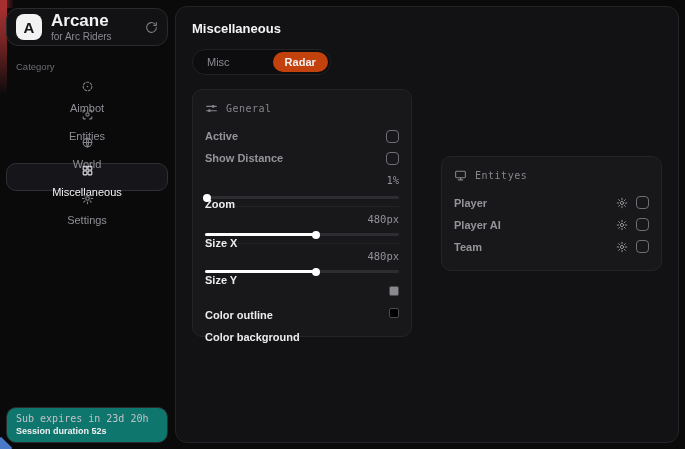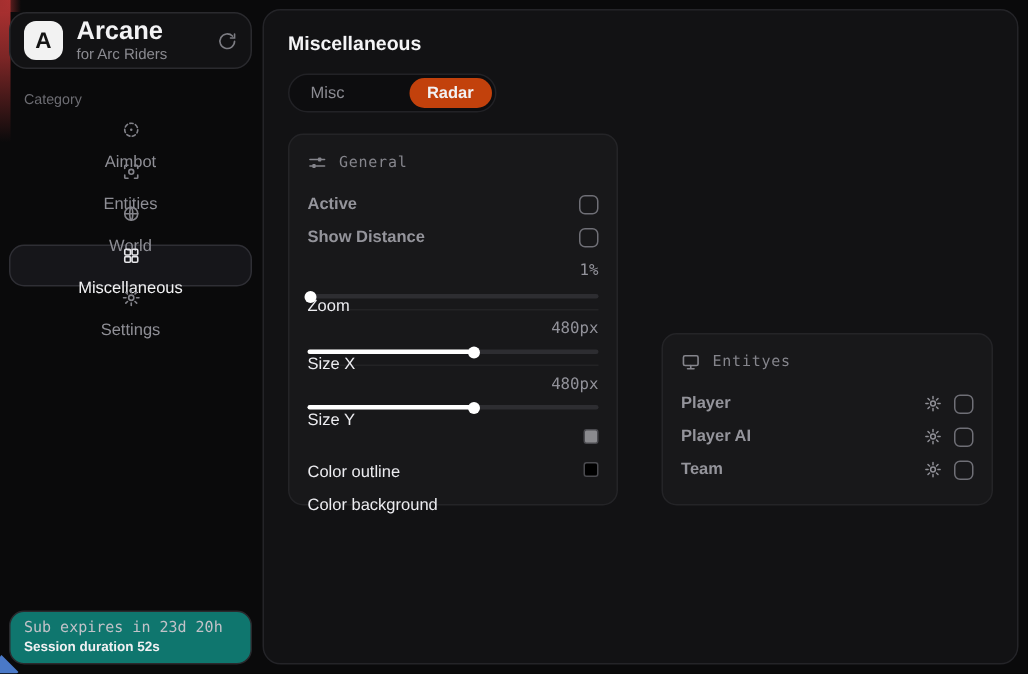--- a/index.html
+++ b/index.html
@@ -36,29 +36,29 @@
   .sub-line2{font-size:9px;font-weight:bold;color:#f0f0f2;margin-top:2px;}
 
   
   .main{position:absolute;left:175px;top:6px;right:6px;bottom:6px;background:#121214;
         border:1px solid #242428;border-radius:12px;padding:14px 16px;}
   .page-title{font-size:13px;font-weight:bold;color:#f4f4f6;margin-bottom:13px;}
   .tabs{display:inline-flex;background:#0d0d0f;border:1px solid #222226;border-radius:999px;
         padding:2px;margin-bottom:14px;gap:31px;}
   .tab{padding:4px 12px;border-radius:999px;font-size:11px;color:#8b8b92;}
   .tab.active{background:#c2410c;color:#f2f2f4;font-weight:bold;}
-  .panels{display:flex;gap:29px;align-items:flex-end;}
+  .panels{display:flex;gap:29px;align-items:center;}
   .panel{background:#18181a;border:1px solid #242427;border-radius:10px;padding:10px 12px 12px;}
   .panel.general{width:232px;}
   .panel.entities{width:233px;}
   .panel-head{display:flex;align-items:center;gap:8px;color:#85858c;margin:2px 0 10px;
               font-family:"DejaVu Sans Mono",monospace;font-size:10px;letter-spacing:0.5px;}
   .row{display:flex;align-items:center;justify-content:space-between;height:22px;}
   .lbl-dim{font-size:11px;color:#94949b;font-weight:bold;}
-  .lbl-bright{font-size:11px;color:#ececf0;font-weight:normal;margin-top:48px;}
+  .lbl-bright{font-size:11px;color:#ececf0;font-weight:bold;margin-top:48px;}
   .val{font-size:10.5px;color:#92929a;font-family:"DejaVu Sans Mono",monospace;}
   .checkbox{width:13px;height:13px;border:1.5px solid #6f6f76;border-radius:4px;background:transparent;}
   .slider{position:relative;height:3px;background:#2d2d31;border-radius:2px;margin:5px 0 7px;}
   .slider .fill{position:absolute;left:0;top:0;height:100%;background:#ffffff;border-radius:2px;}
   .slider .thumb{position:absolute;top:-2.5px;width:8px;height:8px;background:#ffffff;
                  border-radius:50%;transform:translateX(-50%);}
   .sep{border-top:1px solid rgba(255,255,255,0.05);margin-top:3px;padding-top:3px;}
   .swatch{width:10px;height:10px;border-radius:2px;border:1px solid #4a4a4f;}
   .ent-right{display:flex;align-items:center;gap:8px;color:#8f8f96;}
   svg{display:block;}

